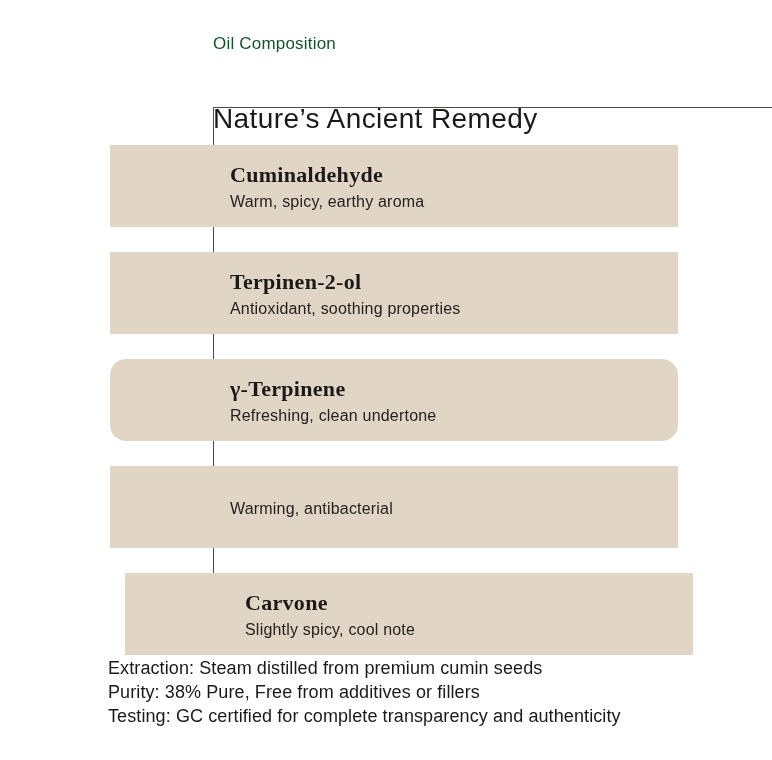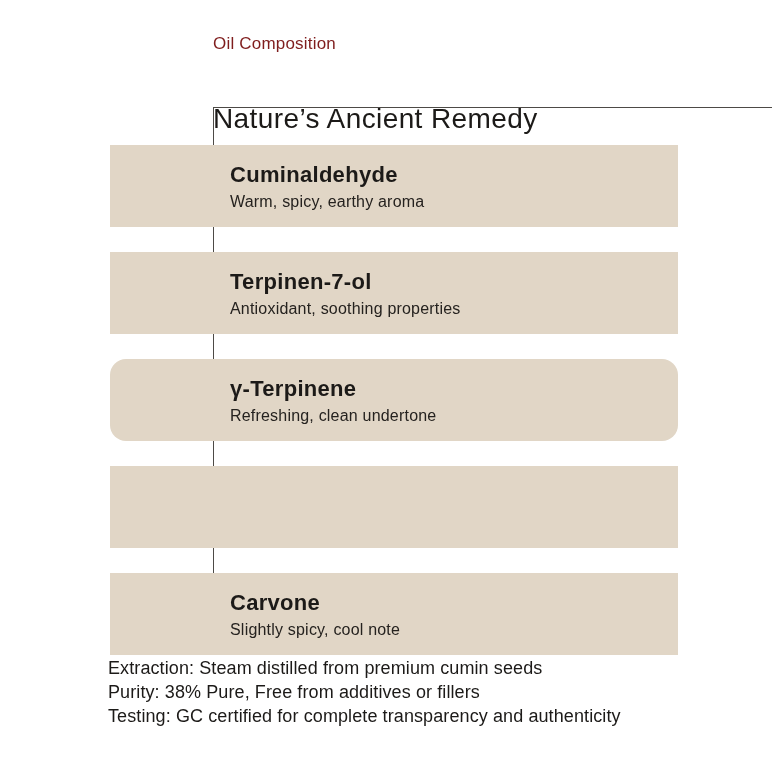--- a/index.html
+++ b/index.html
@@ -19,21 +19,21 @@
   .header {
     position: absolute;
     left: 213px;
     top: 33px;
   }
   .eyebrow {
     font-size: 17px;
     font-weight: 500;
     line-height: 21px;
     letter-spacing: 0.2px;
-    color: #7f1d1d;
+    color: #14532d;
   }
   .page-title {
     font-size: 28px;
     font-weight: 500;
     line-height: 33px;
     letter-spacing: 0.4px;
     color: #1c1a18;
     margin-top: 48px;
   }
   
@@ -63,27 +63,28 @@
     background: #e1d6c6;
     display: flex;
     flex-direction: column;
     justify-content: center;
     padding-left: 120px;
   }
   .compound-row.r0 { top: 145px; }
   .compound-row.r1 { top: 252px; }
   .compound-row.r2 { top: 359px; border-radius: 16px; }
   .compound-row.r3 { top: 466px; }
-  .compound-row.r4 { top: 573px; }
+  .compound-row.r4 { top: 573px; margin-left: 15px; }
   .compound-name {
     font-size: 22px;
     font-weight: 600;
     line-height: 28px;
     letter-spacing: 0.3px;
     color: #1c1a18;
+    font-family: Liberation Serif, serif;
   }
   .compound-desc {
     font-size: 16px;
     font-weight: 400;
     line-height: 21px;
     letter-spacing: 0.2px;
     color: #25221f;
     margin-top: 2px;
   }
   
@@ -113,28 +114,29 @@
 
   <div class="h-line"></div>
   <div class="v-line"></div>
 
   <div class="rows">
     <div class="compound-row r0">
       <div class="compound-name">Cuminaldehyde</div>
       <div class="compound-desc">Warm, spicy, earthy aroma</div>
     </div>
     <div class="compound-row r1">
-      <div class="compound-name">Terpinen-7-ol</div>
+      <div class="compound-name">Terpinen-2-ol</div>
       <div class="compound-desc">Antioxidant, soothing properties</div>
     </div>
     <div class="compound-row r2">
       <div class="compound-name">γ-Terpinene</div>
       <div class="compound-desc">Refreshing, clean undertone</div>
     </div>
     <div class="compound-row r3">
+      <div class="compound-desc">Warming, antibacterial</div>
     </div>
     <div class="compound-row r4">
       <div class="compound-name">Carvone</div>
       <div class="compound-desc">Slightly spicy, cool note</div>
     </div>
   </div>
 
   <div class="footer">
     <div class="footer-line">Extraction: Steam distilled from premium cumin seeds</div>
     <div class="footer-line">Purity: 38% Pure, Free from additives or fillers</div>

